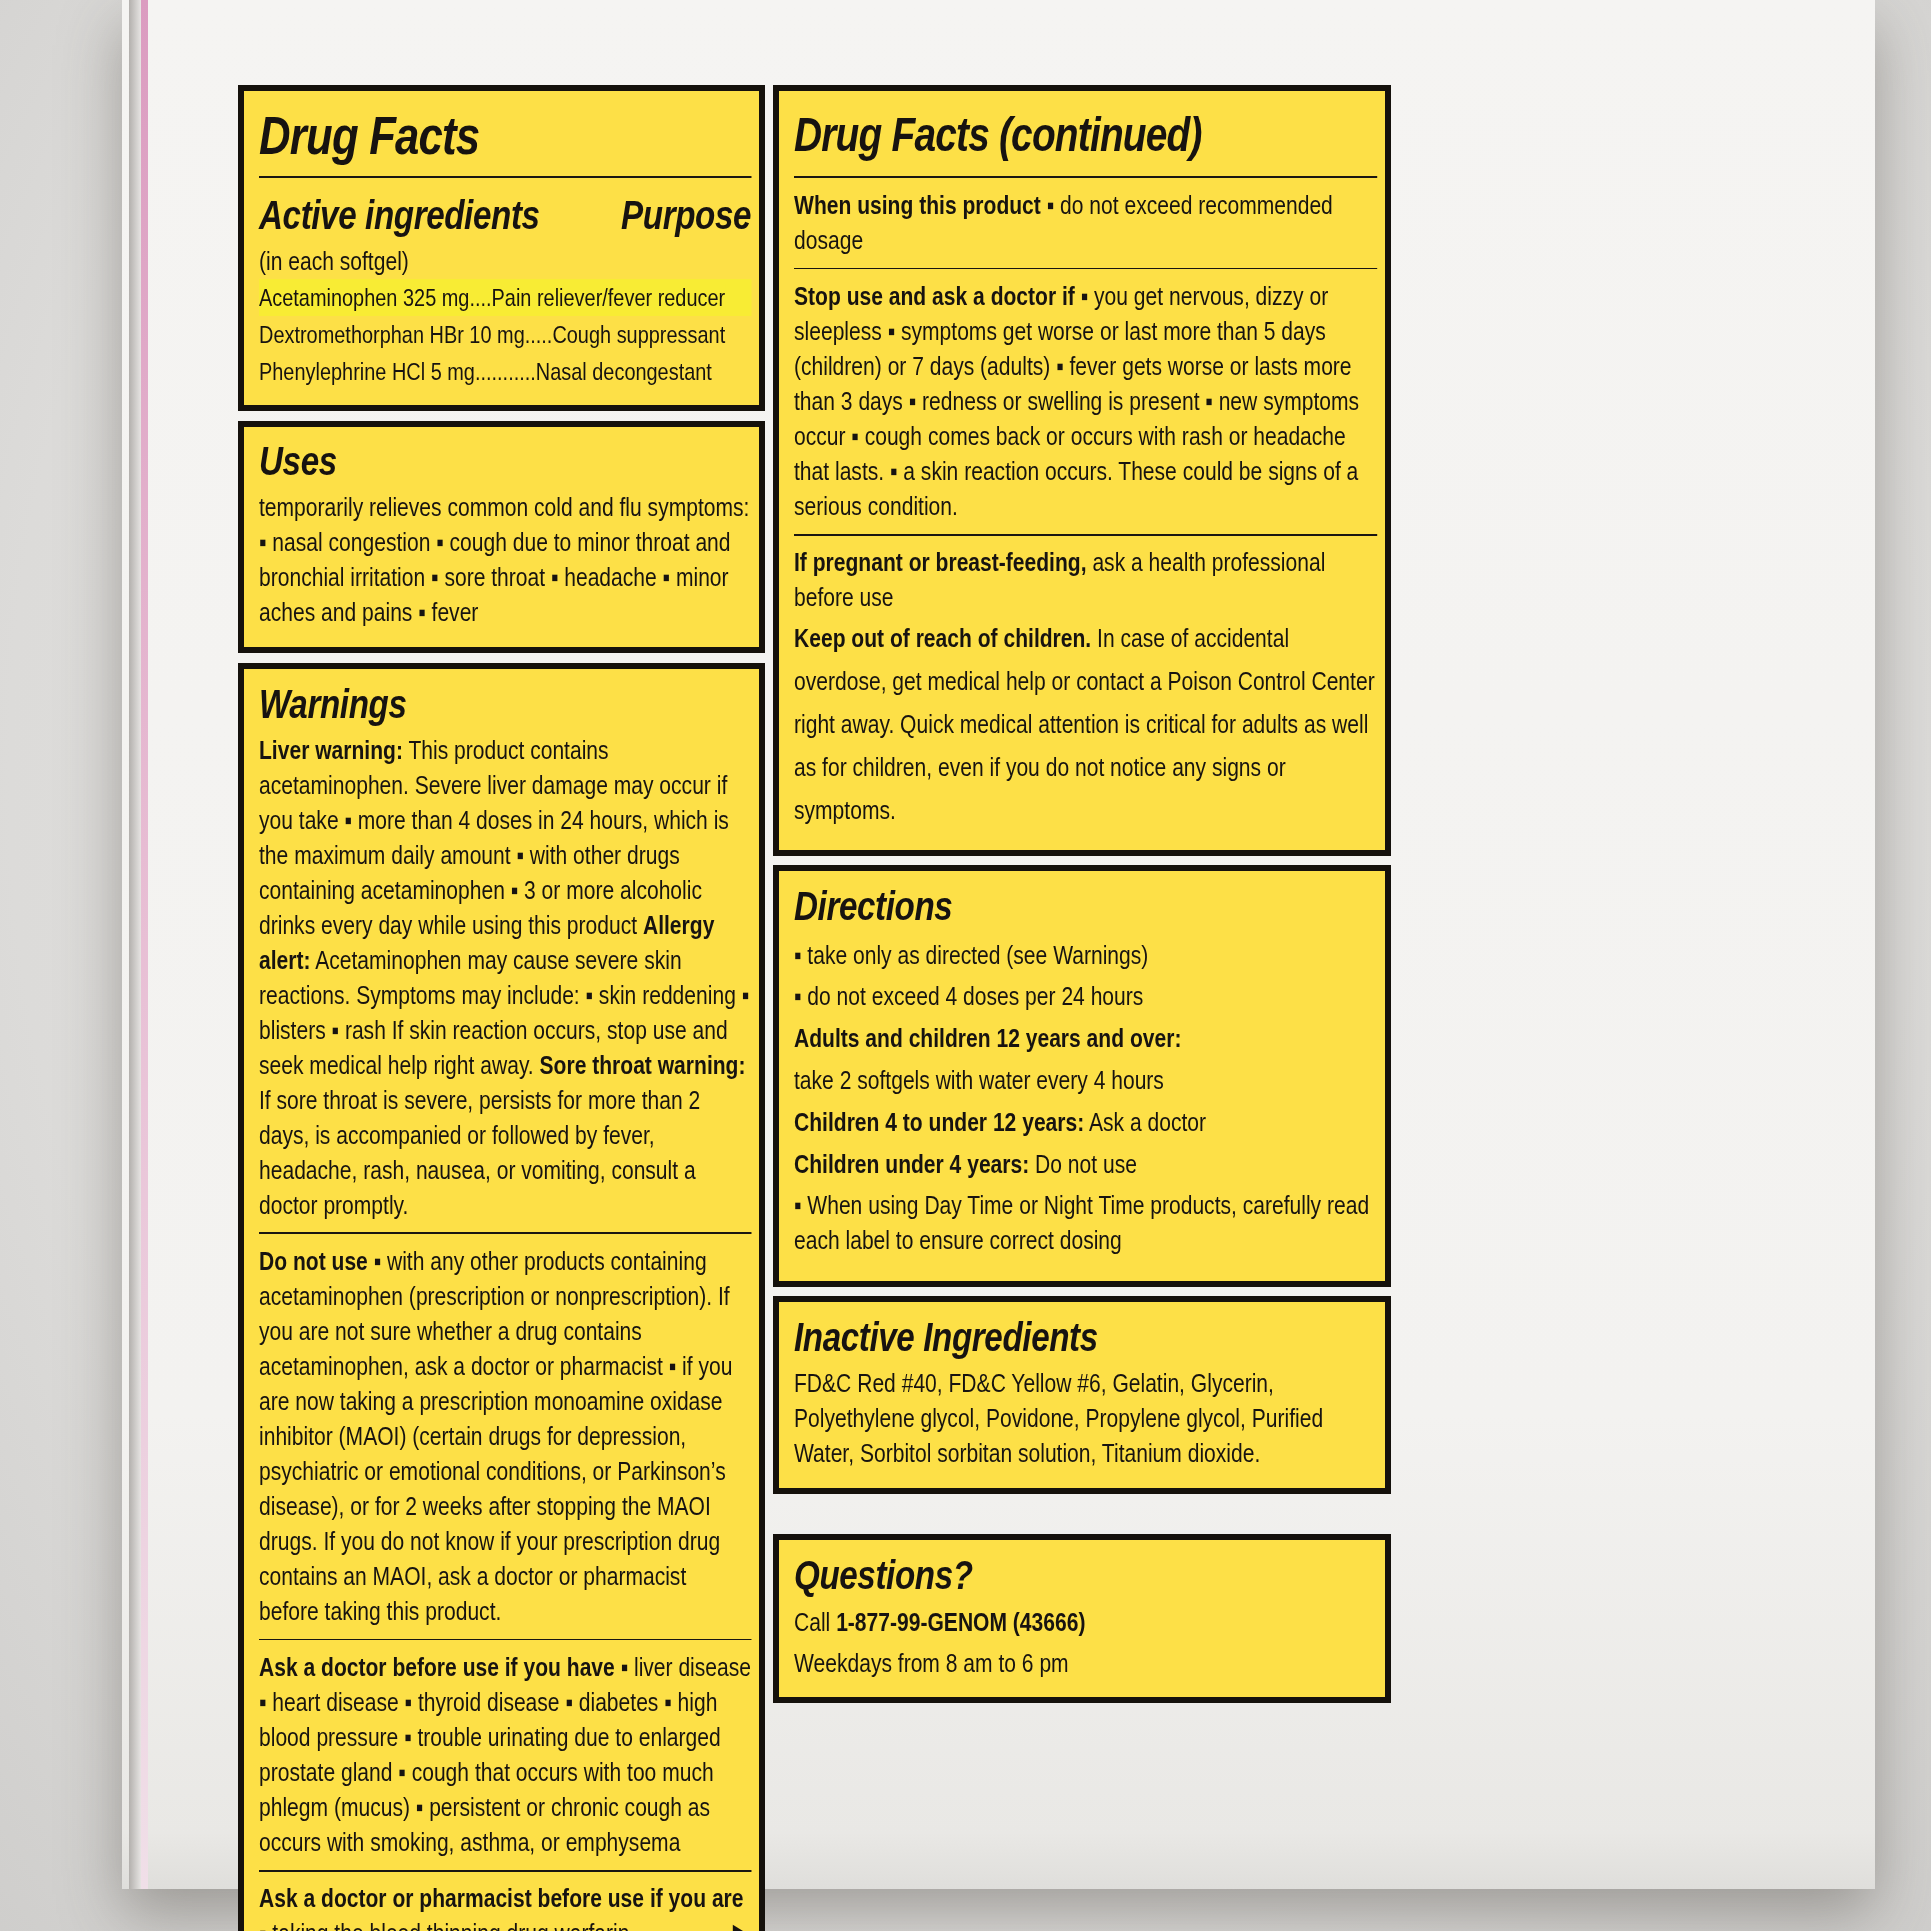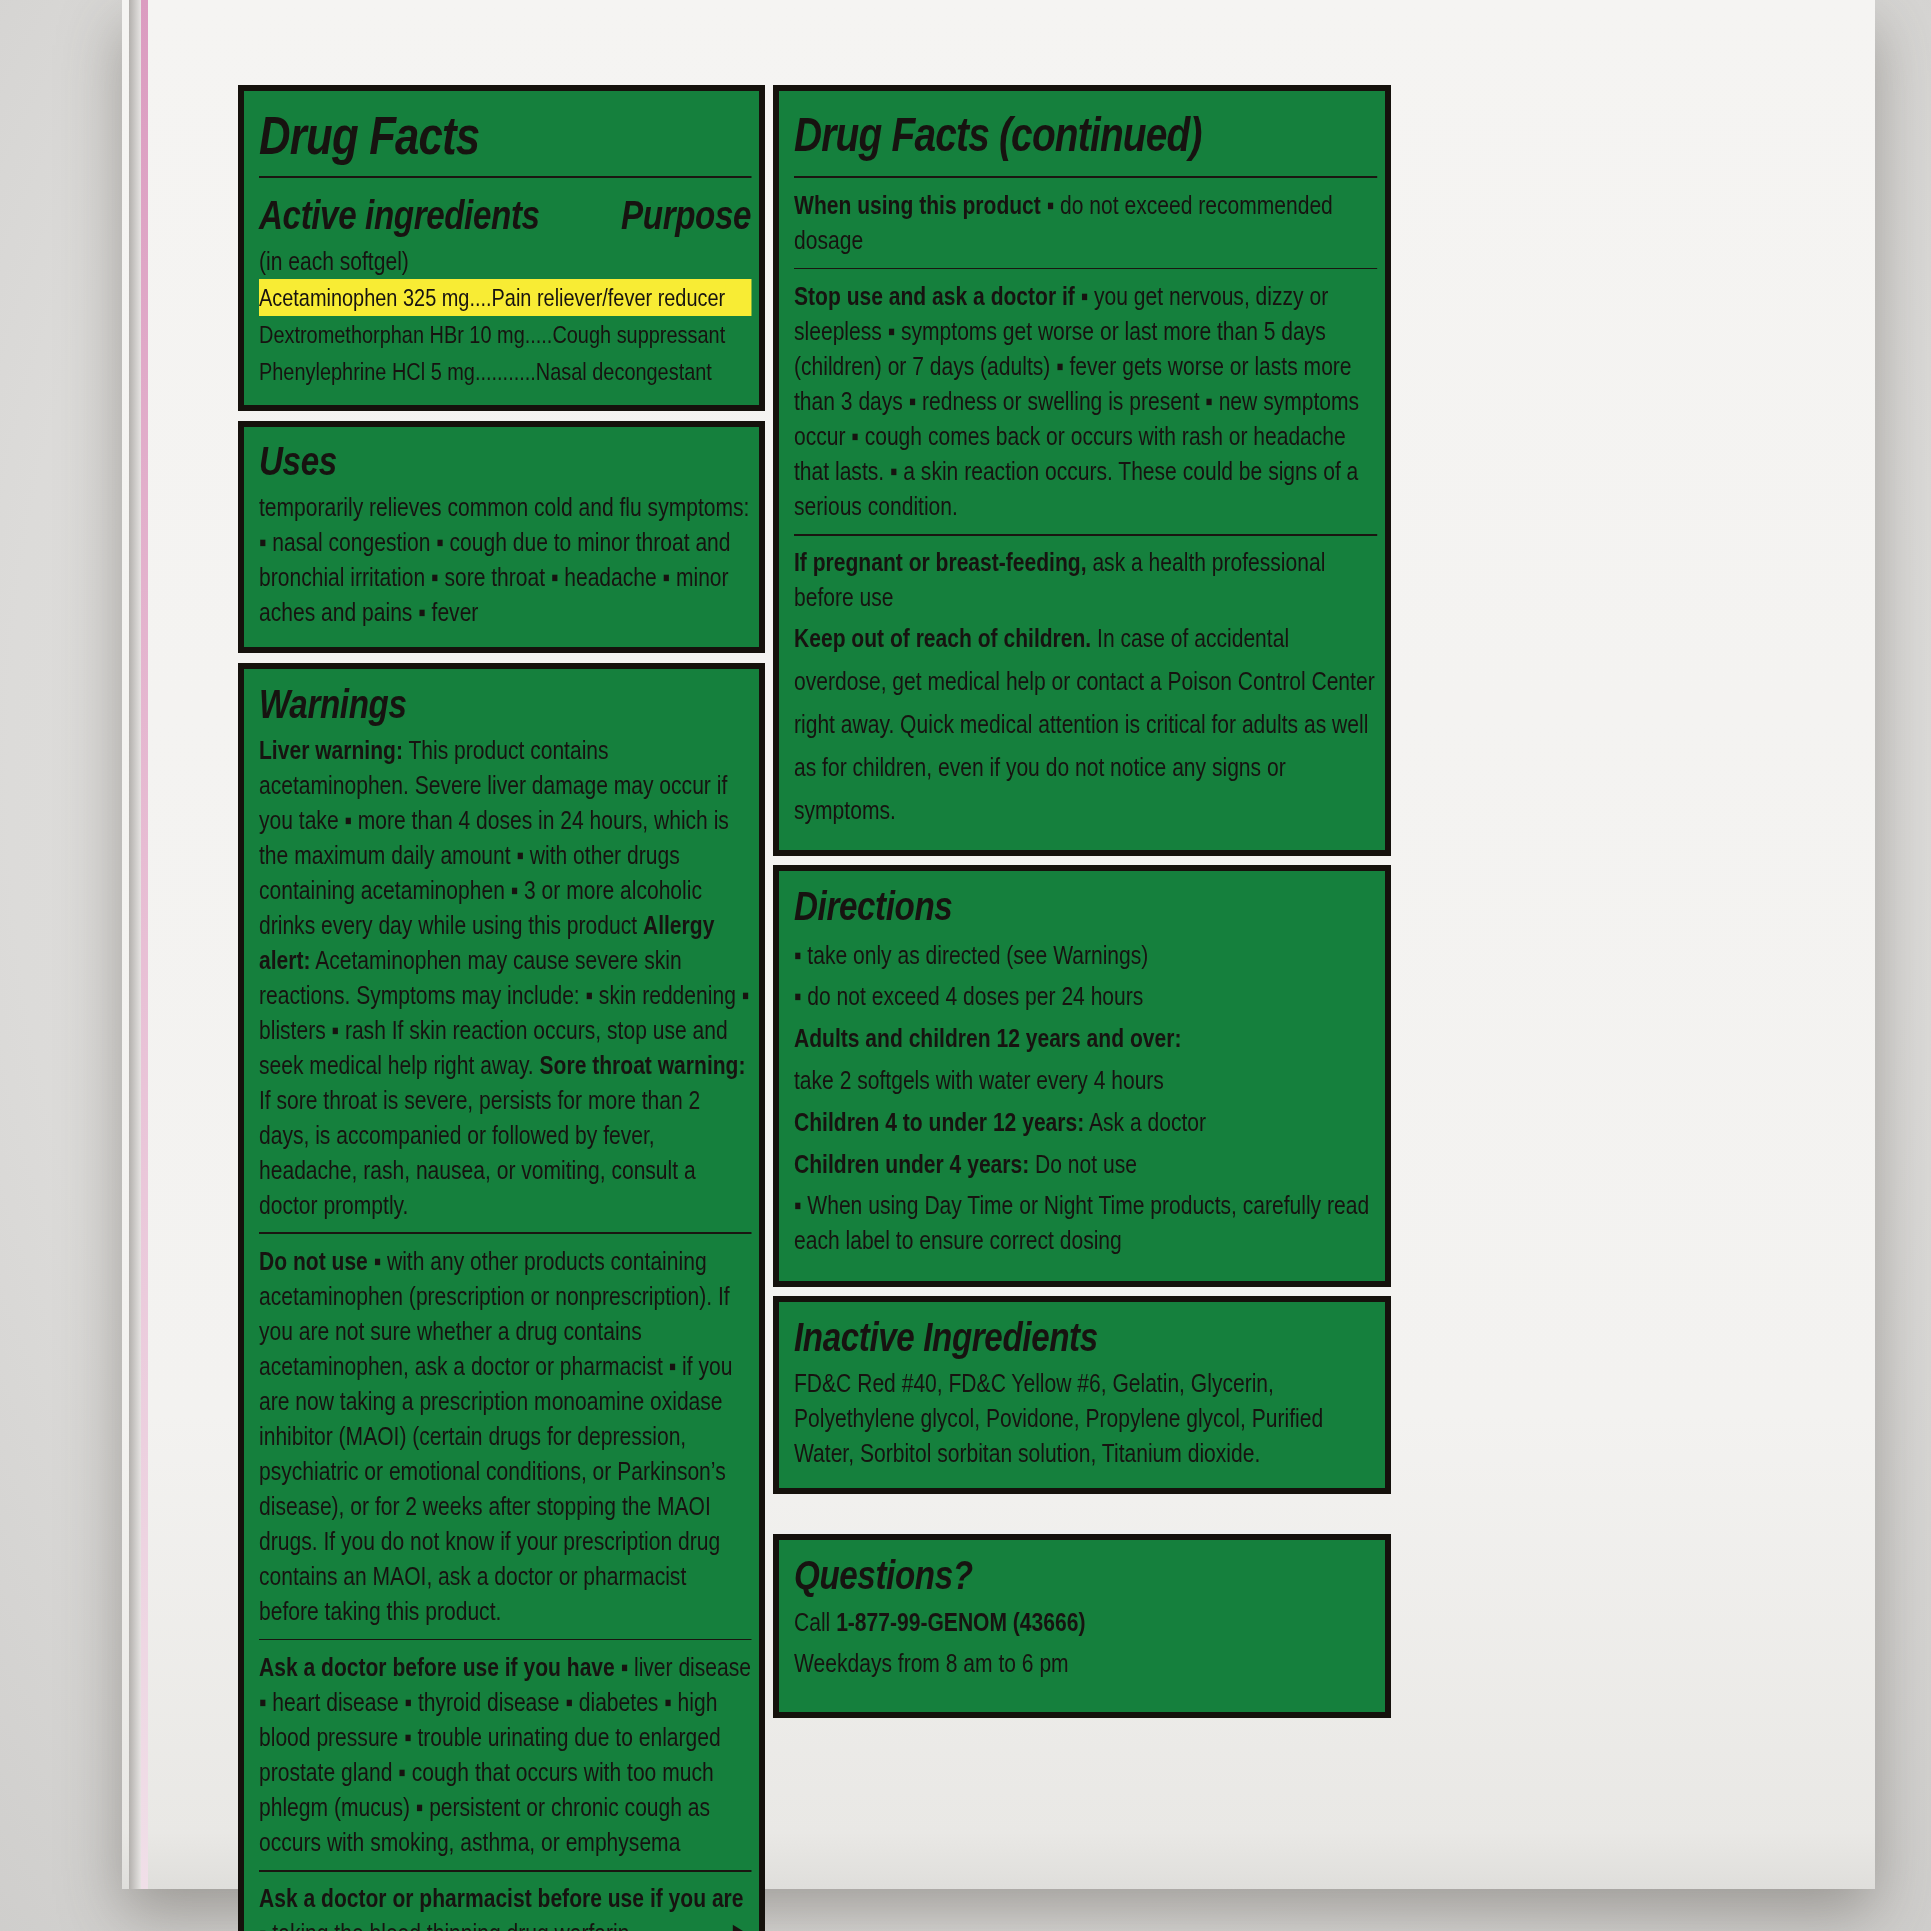--- a/index.html
+++ b/index.html
@@ -12,21 +12,21 @@
     background:linear-gradient(180deg,#f5f4f2 0%,#f3f2f0 75%,#e9e8e5 97%,#dfdedb 100%);
     box-shadow:0 25px 58px rgba(70,64,58,.40);}
   .fold-edge{position:absolute;left:129px;top:0;width:11.6px;height:1889px;
     background:linear-gradient(90deg,#b3b0ad,#e6e4e2);}
   .pink-edge{position:absolute;left:141px;top:0;width:6.8px;height:1889px;
     background:linear-gradient(180deg,#db9cc0 0%,#e7bcd3 45%,#f0dfe8 100%);}
 
   .col{position:absolute;top:85px;}
   .col-left{left:238px;width:527px;}
   .col-right{left:773px;width:618px;}
-  .box{border:6.8px solid #15110c;background:#15803d;margin-bottom:9.7px;
+  .box{border:6.8px solid #15110c;background:#fde047;margin-bottom:9.7px;
     padding:7.7px 9.7px 15.4px 15.4px;}
   
   .cz{width:124%;transform:scaleX(0.81);transform-origin:0 0;}
 
   .h1{font-size:54px;line-height:64px;font-weight:700;font-style:italic;letter-spacing:-1px;margin:3.9px 0 7.7px;}
   .h1.small{font-size:48px;}
   .h2{font-size:41px;line-height:50px;font-weight:700;font-style:italic;letter-spacing:-0.5px;margin:1.9px 0 3.9px;}
   .sep{height:1.9px;background:#1a1611;margin:9.7px 0;}
   .body{font-size:26px;line-height:35px;}
   .loose{line-height:43px;}
@@ -119,21 +119,21 @@
   </div>
 
 
   <div class="box">
     <div class="cz">
       <div class="h2">Inactive Ingredients</div>
       <div class="body para"><span>FD&amp;C Red #40, FD&amp;C Yellow #6, Gelatin, Glycerin, Polyethylene glycol, Povidone, Propylene glycol, Purified Water, Sorbitol sorbitan solution, Titanium dioxide.</span></div>
     </div>
   </div>
 
-  <div class="box" style="padding-bottom:25px;margin-top:40px;">
+  <div class="box" style="padding-bottom:10px;margin-top:40px;">
     <div class="cz">
       <div class="h2">Questions?</div>
       <div class="body qrow"><span>Call </span><span class="b">1-877-99-GENOM (43666)</span></div>
       <div class="body qrow">Weekdays from 8 am to 6 pm</div>
     </div>
   </div>
 
 </div>
 
 

